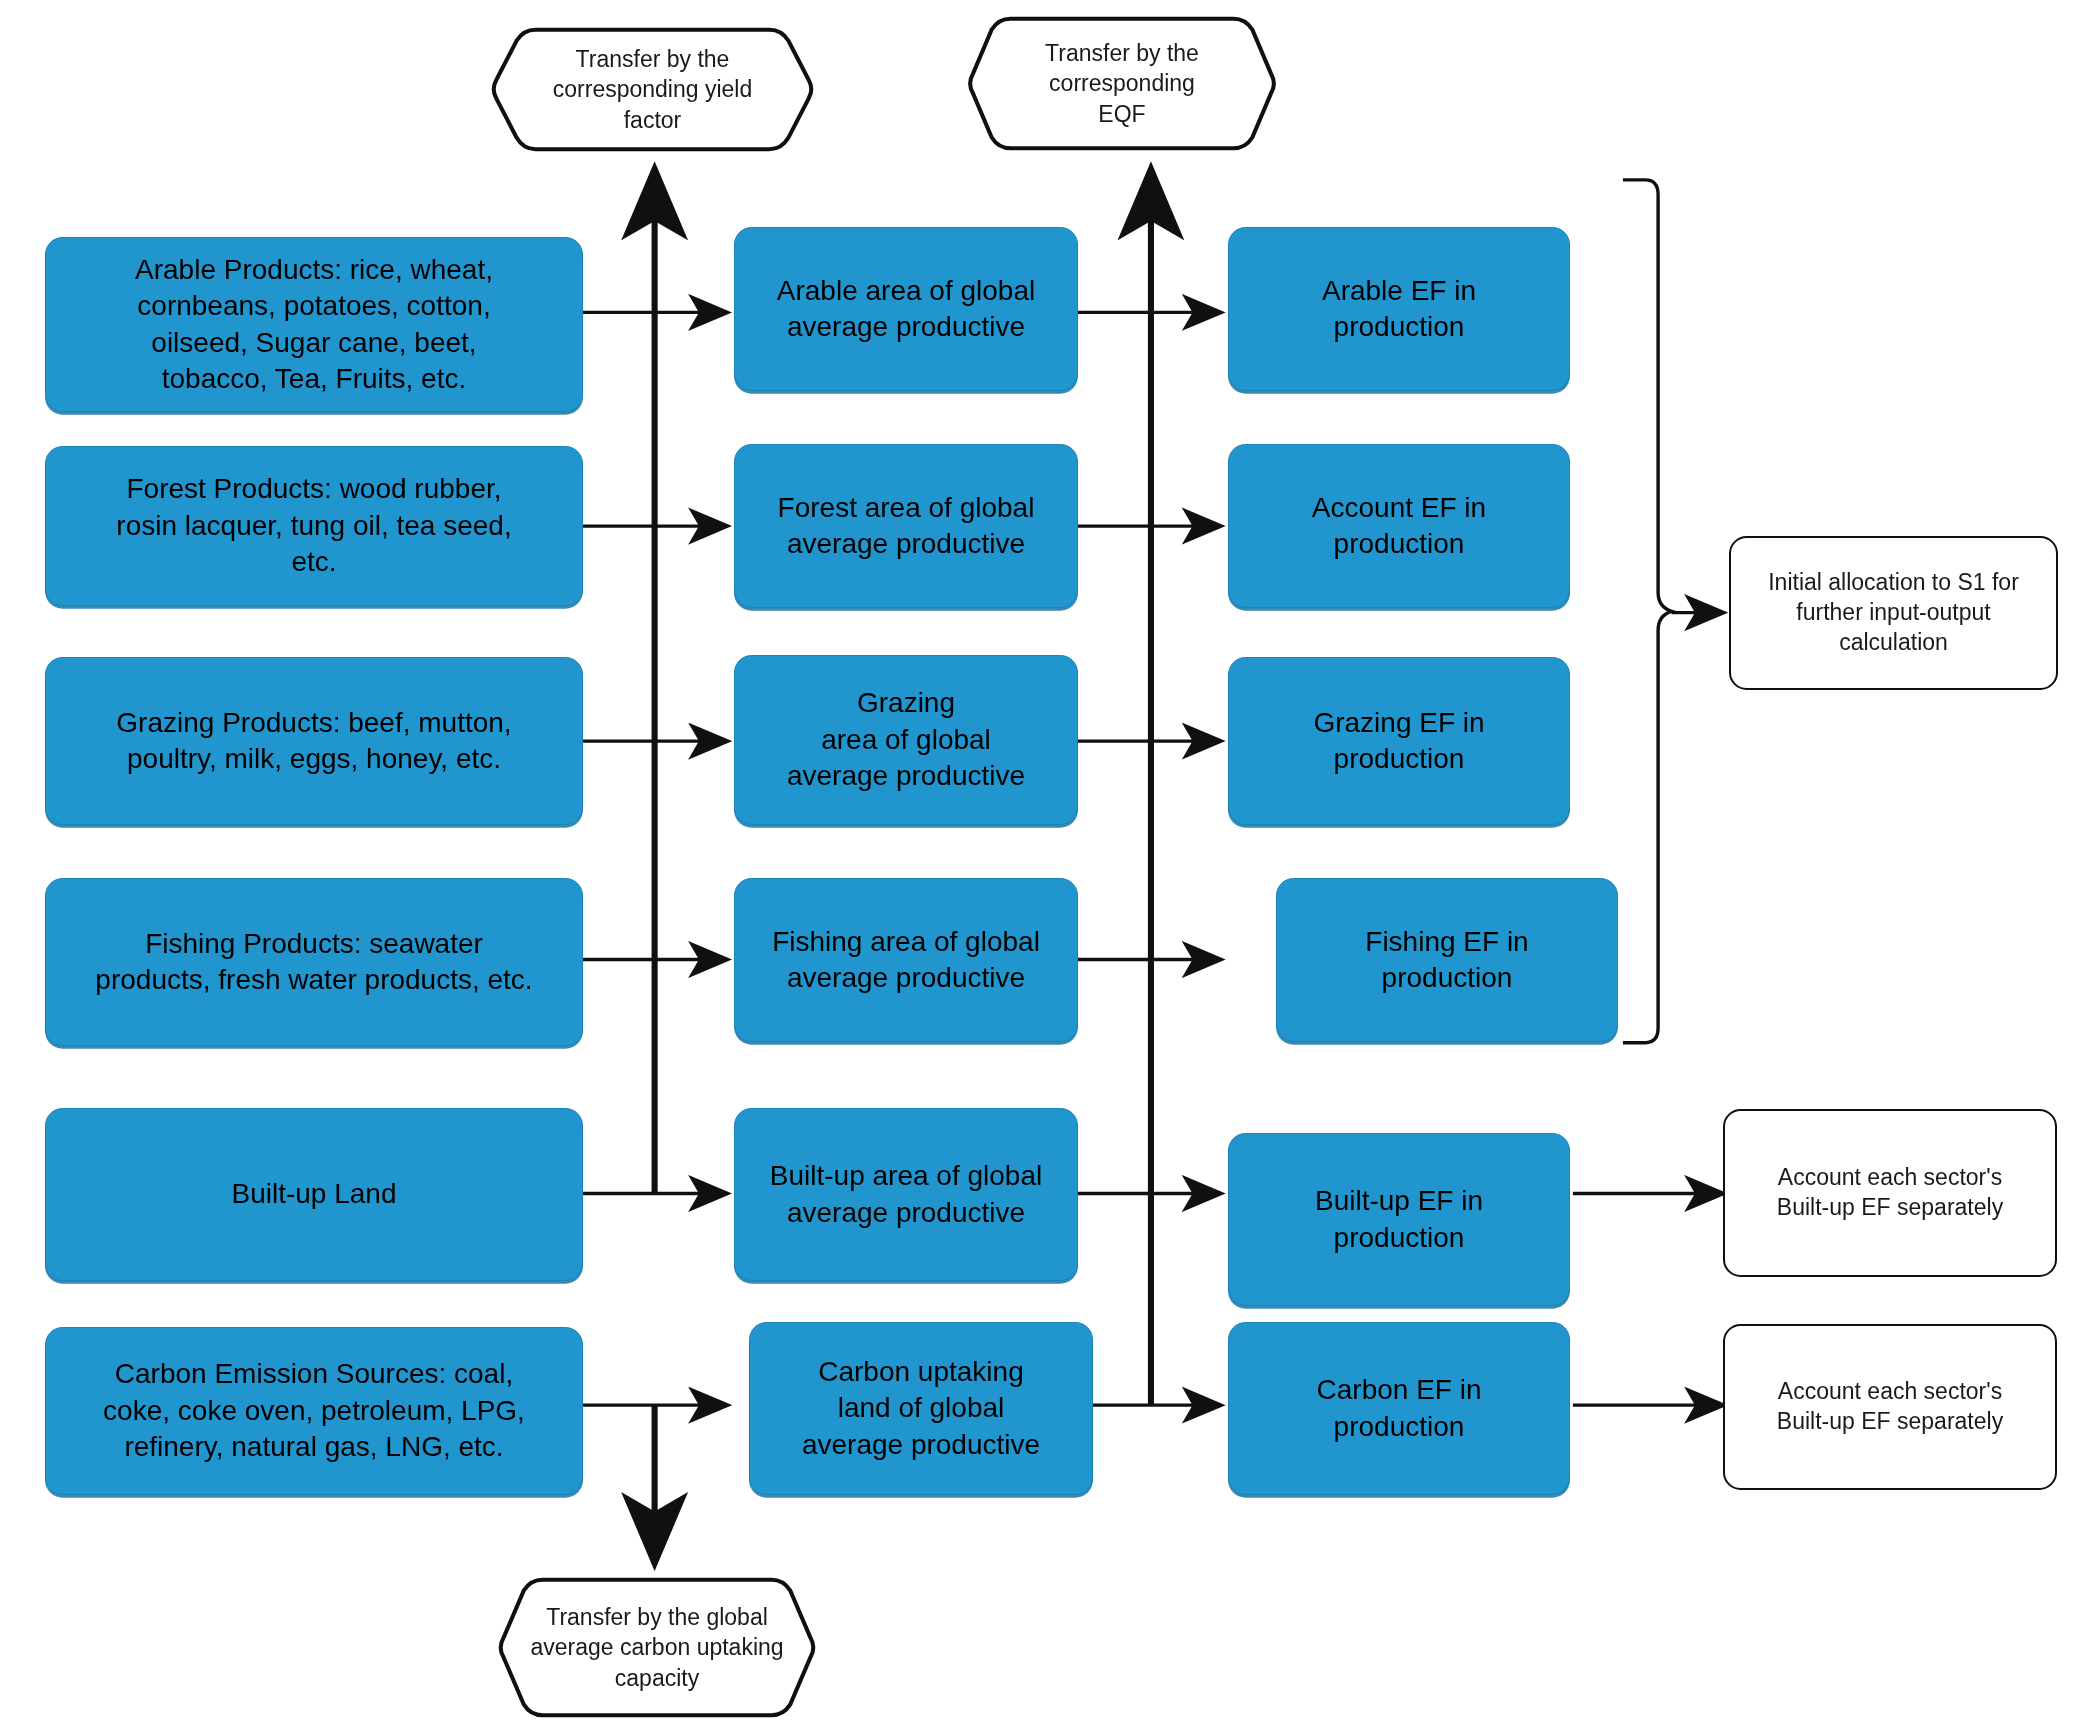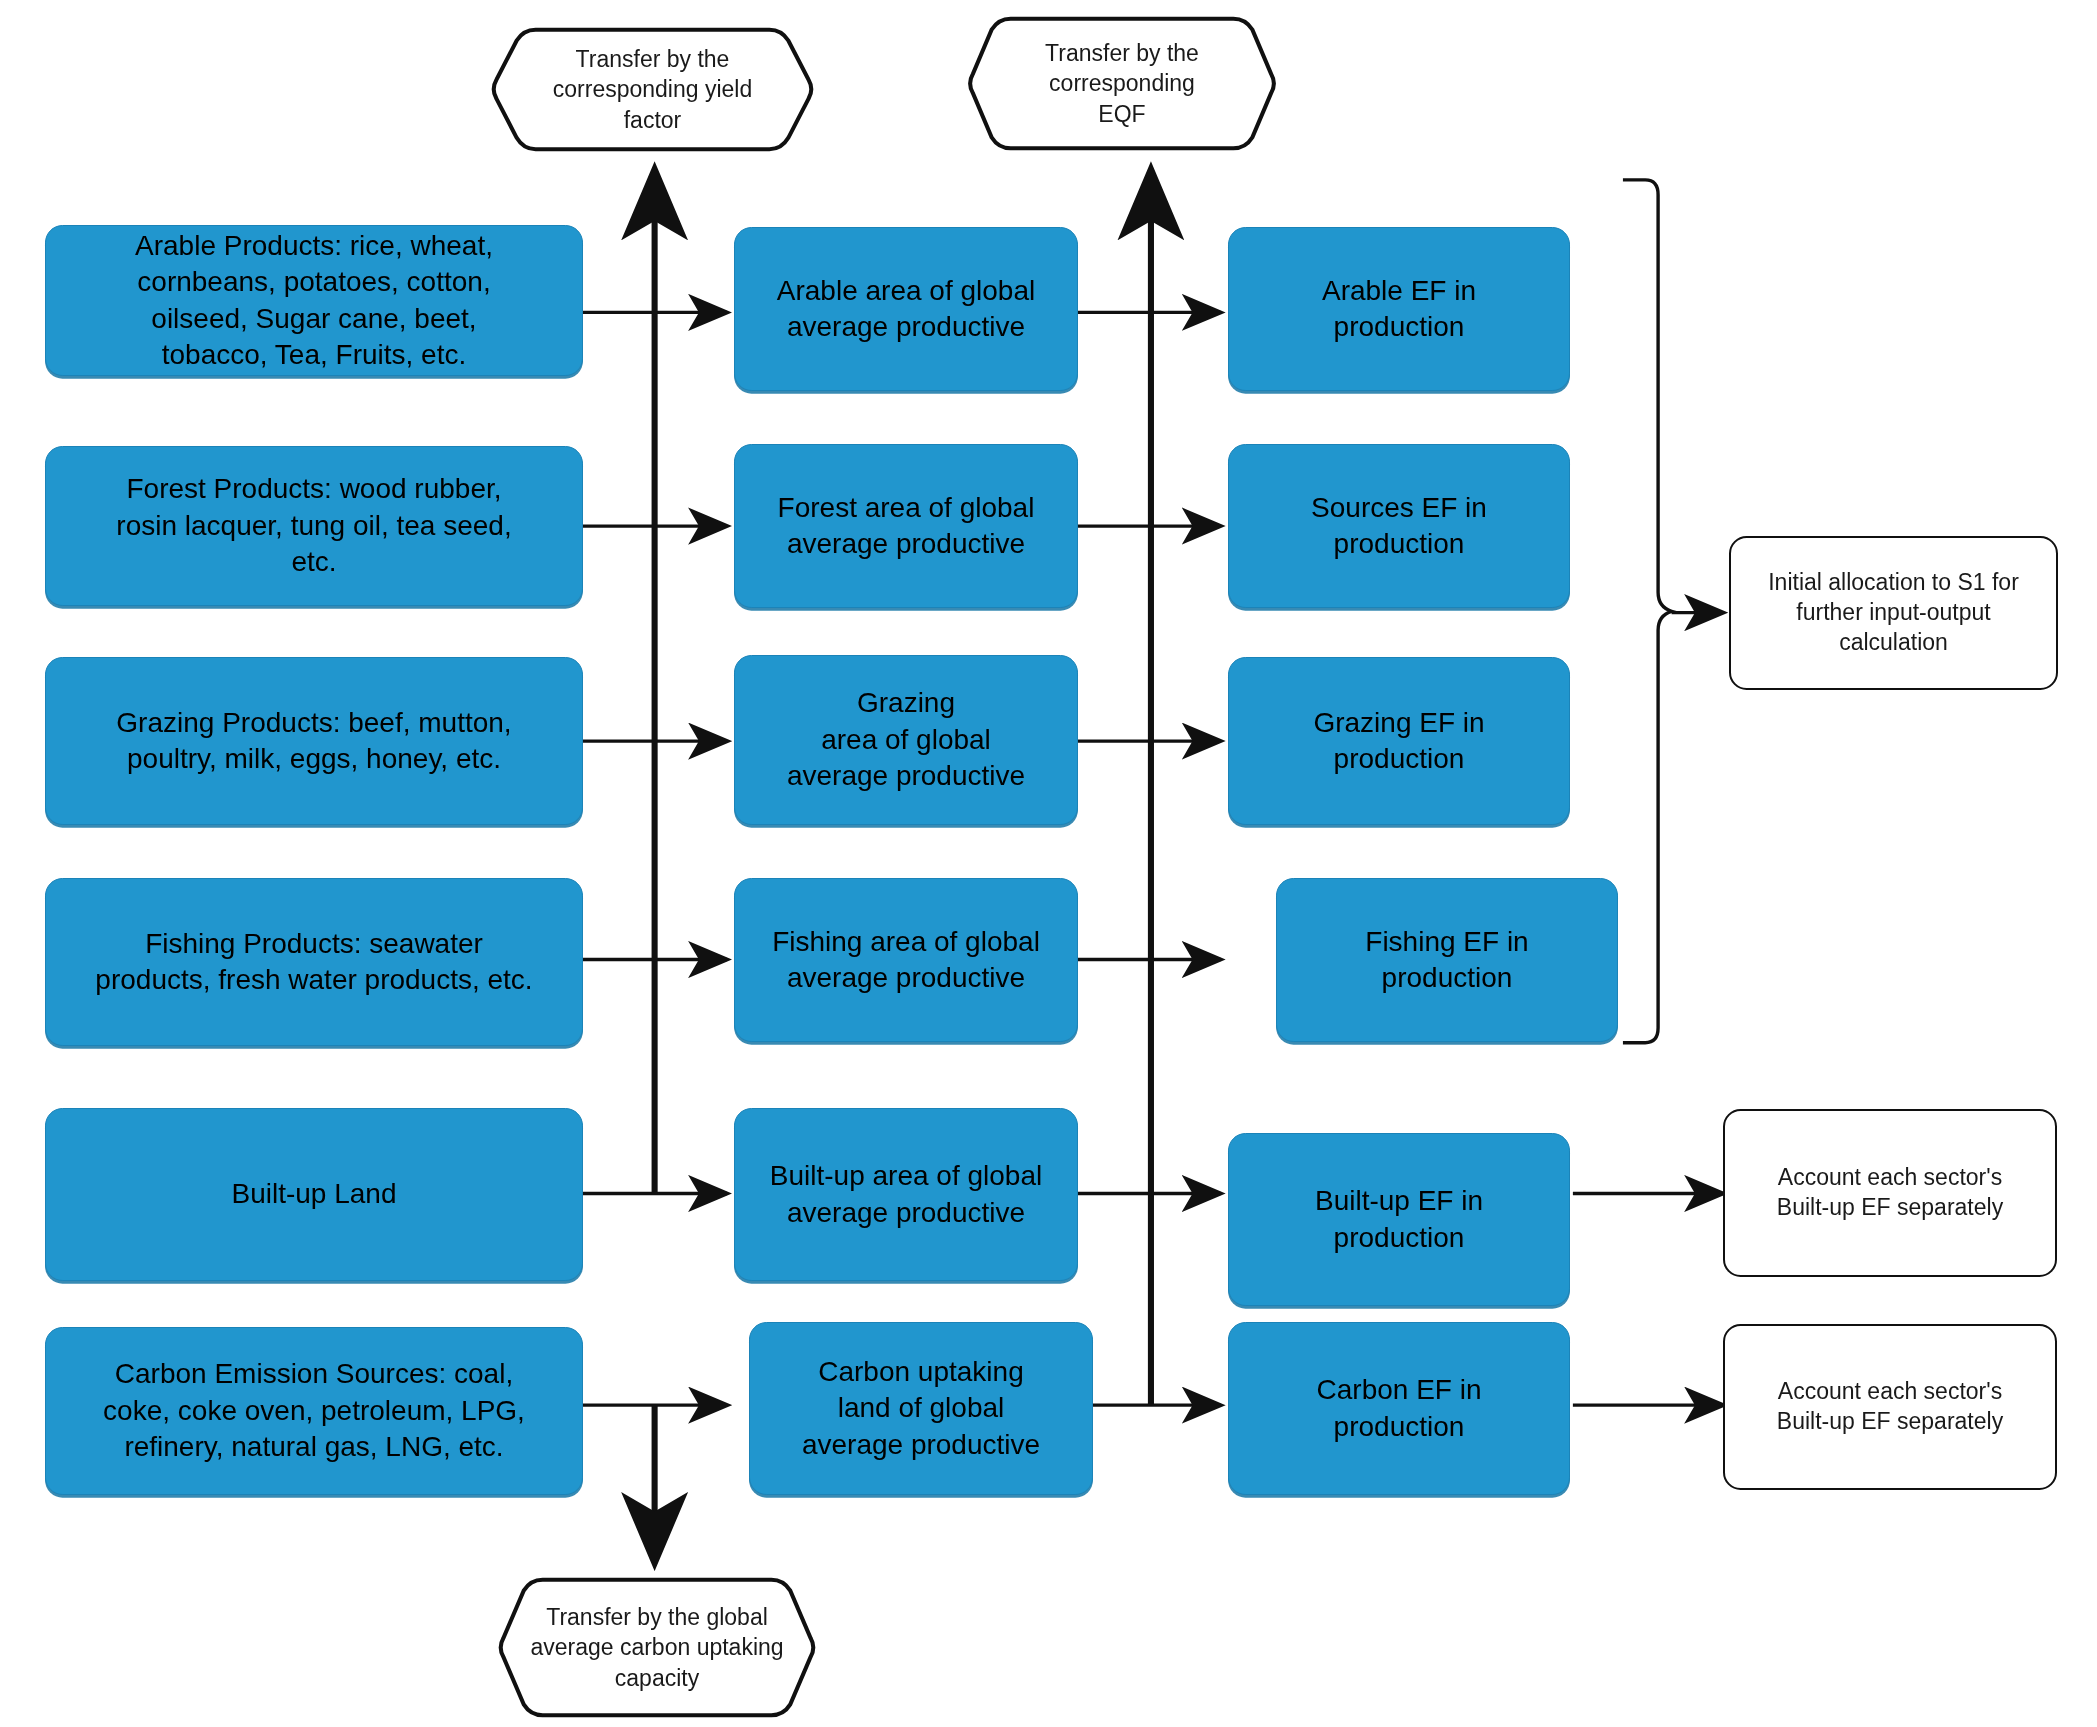--- a/index.html
+++ b/index.html
@@ -95,21 +95,21 @@
   <div class="hexwrap" style="left:498px;top:1577px;width:318px;height:141px;">
     <svg width="318" height="141" viewBox="0 0 470 208">
       <path d="M66,4 L404,4 Q422,4 432,20 L462,90 Q470,104 462,118 L432,188 Q422,204 404,204
                L66,204 Q48,204 38,188 L8,118 Q0,104 8,90 L38,20 Q48,4 66,4 Z" fill="#ffffff" stroke="#101010" stroke-width="6"></path>
     </svg>
     <div class="hextext">Transfer by the global
 average carbon uptaking
 capacity</div>
   </div>
 
-  <div class="node blue" style="left:45px;top:225px;width:538px;height:151px;">Arable Products: rice, wheat,
+  <div class="node blue" style="left:45px;top:237px;width:538px;height:175px;">Arable Products: rice, wheat,
 cornbeans, potatoes, cotton,
 oilseed, Sugar cane, beet,
 tobacco, Tea, Fruits, etc.</div>
   <div class="node blue" style="left:45px;top:446px;width:538px;height:160px;">Forest Products: wood rubber,
 rosin lacquer, tung oil, tea seed,
 etc.</div>
   <div class="node blue" style="left:45px;top:657px;width:538px;height:168px;">Grazing Products: beef, mutton,
 poultry, milk, eggs, honey, etc.</div>
   <div class="node blue" style="left:45px;top:878px;width:538px;height:168px;">Fishing Products: seawater
 products, fresh water products, etc.</div>
@@ -128,21 +128,21 @@
   <div class="node blue" style="left:734px;top:878px;width:344px;height:164px;">Fishing area of global
 average productive</div>
   <div class="node blue" style="left:734px;top:1108px;width:344px;height:173px;">Built-up area of global
 average productive</div>
   <div class="node blue" style="left:749px;top:1322px;width:344px;height:173px;">Carbon uptaking
 land of global
 average productive</div>
 
   <div class="node blue" style="left:1228px;top:227px;width:342px;height:164px;">Arable EF in
 production</div>
-  <div class="node blue" style="left:1228px;top:444px;width:342px;height:164px;">Sources EF in
+  <div class="node blue" style="left:1228px;top:444px;width:342px;height:164px;">Account EF in
 production</div>
   <div class="node blue" style="left:1228px;top:657px;width:342px;height:168px;">Grazing EF in
 production</div>
   <div class="node blue" style="left:1276px;top:878px;width:342px;height:164px;">Fishing EF in
 production</div>
   <div class="node blue" style="left:1228px;top:1108px;width:342px;height:173px;margin-top:25px;">Built-up EF in
 production</div>
   <div class="node blue" style="left:1228px;top:1322px;width:342px;height:173px;">Carbon EF in
 production</div>
 

